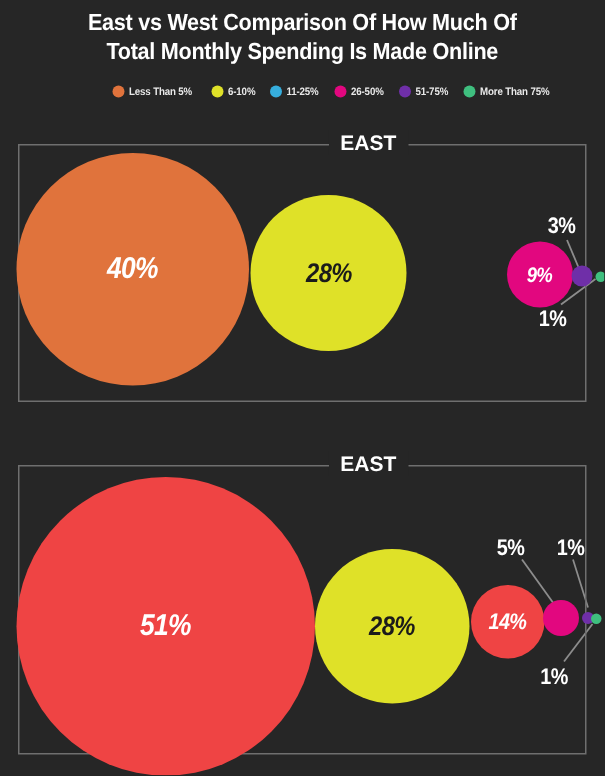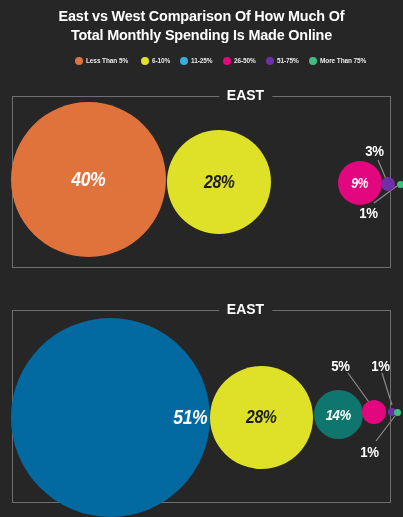--- a/index.html
+++ b/index.html
@@ -195,27 +195,27 @@
     <div class="bubble" style="left: 167px; top: 130px; width: 104px; height: 104px; background: rgb(223, 225, 40);">
       <span class="bubble-label" style="color: rgb(27, 27, 27); font-size: 18px;">28%</span>
     </div>
     <div class="bubble" style="left: 338px; top: 161px; width: 44px; height: 44px; background: rgb(226, 7, 127);">
       <span class="bubble-label" style="color: rgb(255, 255, 255); font-size: 14px;">9%</span>
     </div>
     <div class="bubble" style="left: 381px; top: 177px; width: 14px; height: 14px; background: rgb(111, 47, 168);"></div>
     <div class="callout" style="left: 364px; top: 143px; font-size: 15px;">3%</div>
     <div class="bubble" style="left: 396.5px; top: 180.5px; width: 7px; height: 7px; background: rgb(63, 191, 127);"></div>
     <div class="callout" style="left: 358px; top: 205px; font-size: 15px;">1%</div>
-    <div class="bubble" style="left: 10.5px; top: 317.5px; width: 199px; height: 199px; background: #0369a1; justify-content: flex-end;">
+    <div class="bubble" style="left: 10.5px; top: 317.5px; width: 199px; height: 199px; background: #ef4444;">
       <span class="bubble-label" style="color: rgb(255, 255, 255); font-size: 20px;">51%</span>
     </div>
     <div class="bubble" style="left: 209.5px; top: 365.5px; width: 103px; height: 103px; background: rgb(223, 225, 40);">
       <span class="bubble-label" style="color: rgb(27, 27, 27); font-size: 18px;">28%</span>
     </div>
-    <div class="bubble" style="left: 313.5px; top: 389.5px; width: 49px; height: 49px; background: #0f766e;">
+    <div class="bubble" style="left: 313.5px; top: 389.5px; width: 49px; height: 49px; background: #ef4444;">
       <span class="bubble-label" style="color: rgb(255, 255, 255); font-size: 15px;">14%</span>
     </div>
     <div class="bubble" style="left: 362px; top: 400px; width: 24px; height: 24px; background: rgb(226, 7, 127);"></div>
     <div class="callout" style="left: 330px; top: 358px; font-size: 15px;">5%</div>
     <div class="bubble" style="left: 388px; top: 408px; width: 8px; height: 8px; background: rgb(111, 47, 168);"></div>
     <div class="callout" style="left: 370px; top: 358px; font-size: 15px;">1%</div>
     <div class="bubble" style="left: 393.5px; top: 408.5px; width: 7px; height: 7px; background: rgb(63, 191, 127);"></div>
     <div class="callout" style="left: 359px; top: 444px; font-size: 15px;">1%</div>
   </div>
 

